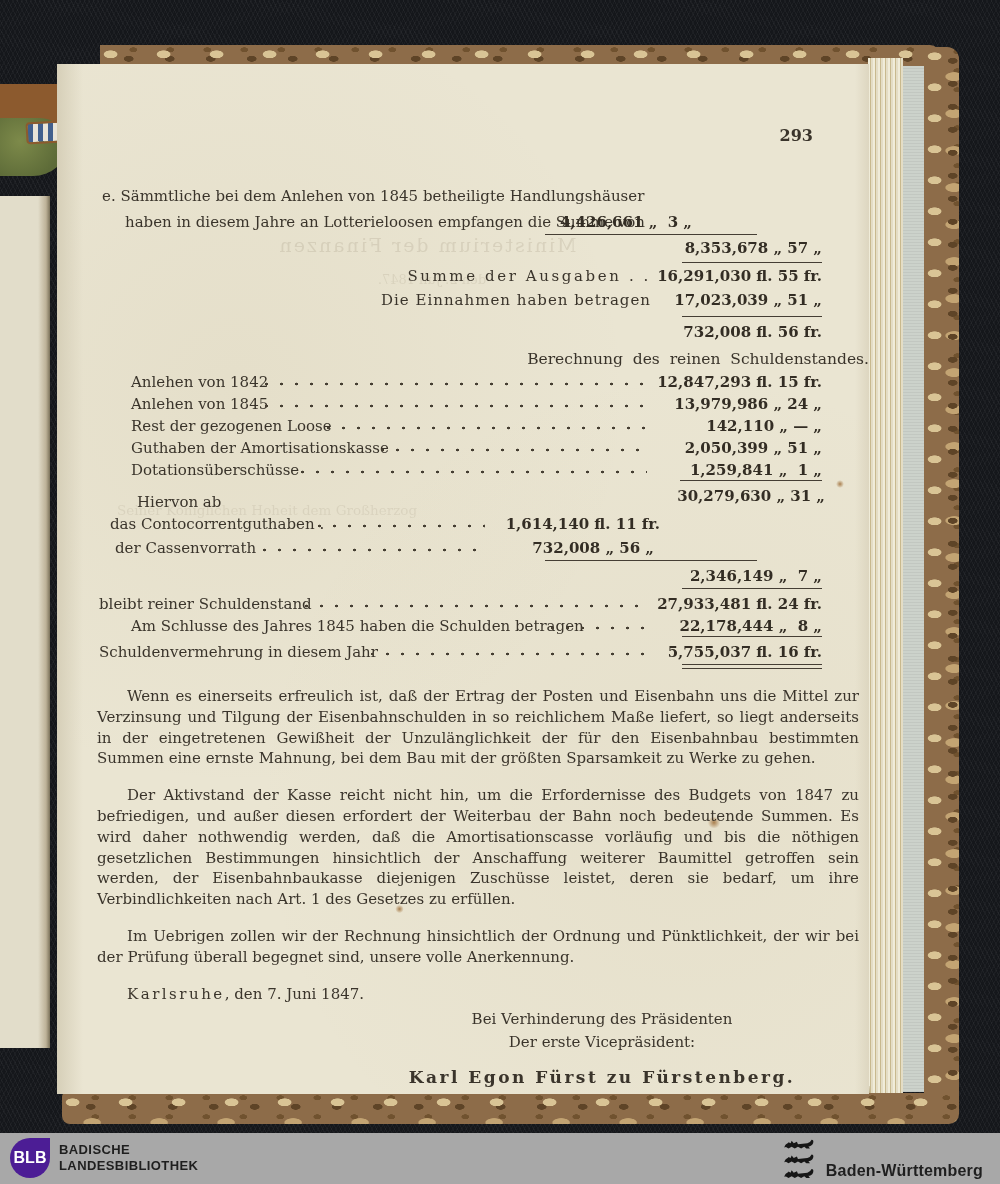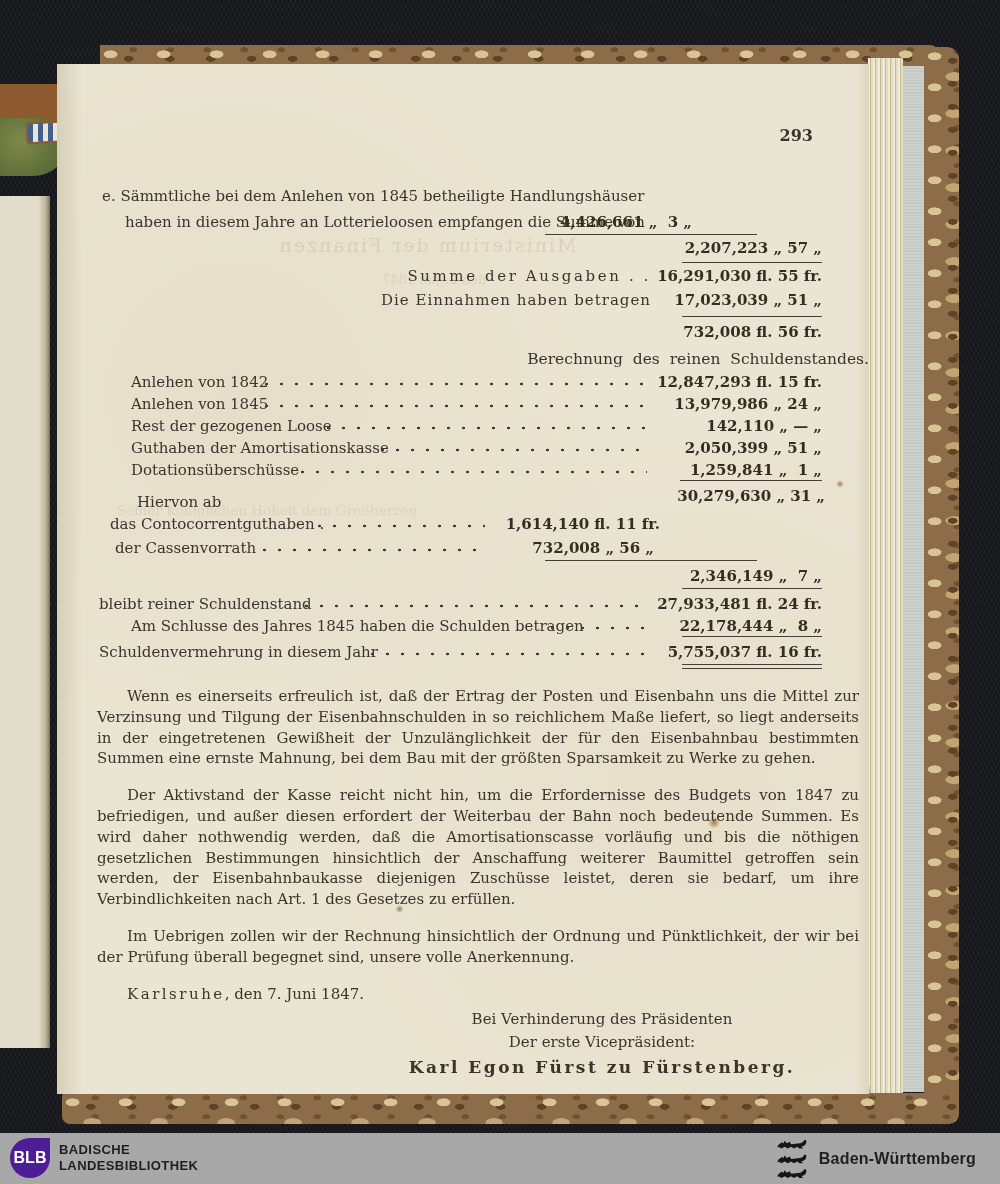--- a/index.html
+++ b/index.html
@@ -59,37 +59,37 @@
   .rule2{position:absolute;height:3px;border-top:1.4px solid #453e34;border-bottom:1.4px solid #453e34;}
   .pageno{position:absolute;top:62px;right:56px;font-weight:bold;font-size:16px;}
   .heading{position:absolute;top:286px;left:150px;right:0;text-align:right;word-spacing:5px;font-size:15.5px;}
   
   .paras{position:absolute;top:606px;left:40px;width:762px;text-align:justify;
     font-size:15px;line-height:20.8px;}
   .paras p{margin:16px 0 3px 0;text-indent:30px;}
   .dateline{text-indent:30px;margin:0;}
   .place{letter-spacing:2.5px;}
   .sig{margin:4px 0 0 300px;width:410px;text-align:center;line-height:23px;}
-  .sig .l3{font-size:17px;font-weight:bold;letter-spacing:2.5px;margin-top:2px;}
+  .sig .l3{font-size:17px;font-weight:bold;letter-spacing:2.5px;margin-top:12px;}
   
   .ghost{position:absolute;color:#6a5a40;pointer-events:none;white-space:pre;}
   .g1{top:170px;left:180px;width:380px;font-size:19px;letter-spacing:2px;opacity:.13;
       transform:scaleX(-1);filter:blur(.5px);text-align:center;}
   .g2{top:208px;left:240px;width:270px;font-size:13px;opacity:.11;transform:scaleX(-1);
       filter:blur(.5px);text-align:center;}
   .g3{top:438px;left:60px;width:660px;font-size:13.5px;opacity:.10;filter:blur(.6px);}
   .fox{position:absolute;border-radius:50%;background:radial-gradient(circle,#a97f4e,rgba(169,127,78,0) 70%);}
   
   .footer{position:absolute;left:0;bottom:0;width:1000px;height:51px;background:#a8a8a8;
     font-family:"Liberation Sans", sans-serif;color:#1f1f1f;}
   .blb-group{position:absolute;left:10px;top:5px;display:flex;align-items:center;gap:9px;}
   .blb-logo{width:40px;height:40px;background:#4c1d95;border-radius:50% 0 50% 50%;
     display:flex;align-items:center;justify-content:center;color:#fff;font-weight:bold;font-size:16px;}
   .blb-name{font-weight:bold;font-size:13px;line-height:16px;letter-spacing:.4px;}
-  .bw-group{position:absolute;right:24px;top:5px;display:flex;align-items:center;gap:10px;}
+  .bw-group{position:absolute;right:17px;top:5px;display:flex;align-items:flex-end;gap:10px;}
   .bw-name{font-size:16px;font-weight:bold;letter-spacing:.2px;}
   .bw-coat{display:block;}
 </style>
 </head>
 <body>
 
 <div class="stage">
   <div class="backdrop"></div>
 
   <div class="board-top marbled"></div>
@@ -118,21 +118,21 @@
     <div class="ln" style="top:120px">
       <span class="p" style="left:45px">e. Sämmtliche bei dem Anlehen von 1845 betheiligte Handlungshäuser</span>
     </div>
     <div class="ln" style="top:146px">
       <span class="p" style="left:68px">haben in diesem Jahre an Lotterieloosen empfangen die Summe von</span>
       <span class="p amt" style="right:177px">4,426,661 „  3 „</span>
     </div>
     <div class="rule" style="top:170px;left:488px;width:212px"></div>
 
     <div class="ln" style="top:172px">
-      <span class="p amt" style="right:47px">2,207,223 „ 57 „</span>
+      <span class="p amt" style="right:47px">8,353,678 „ 57 „</span>
     </div>
     <div class="rule" style="top:198px;left:625px;width:140px"></div>
 
     <div class="ln" style="top:200px">
       <span class="p sperr" style="right:218px">Summe der Ausgaben . .</span>
       <span class="p amt" style="right:47px">16,291,030 fl. 55 fr.</span>
     </div>
     <div class="ln" style="top:224px">
       <span class="p sperr-sm" style="right:218px">Die Einnahmen haben betragen</span>
       <span class="p amt" style="right:47px">17,023,039 „ 51 „</span>

